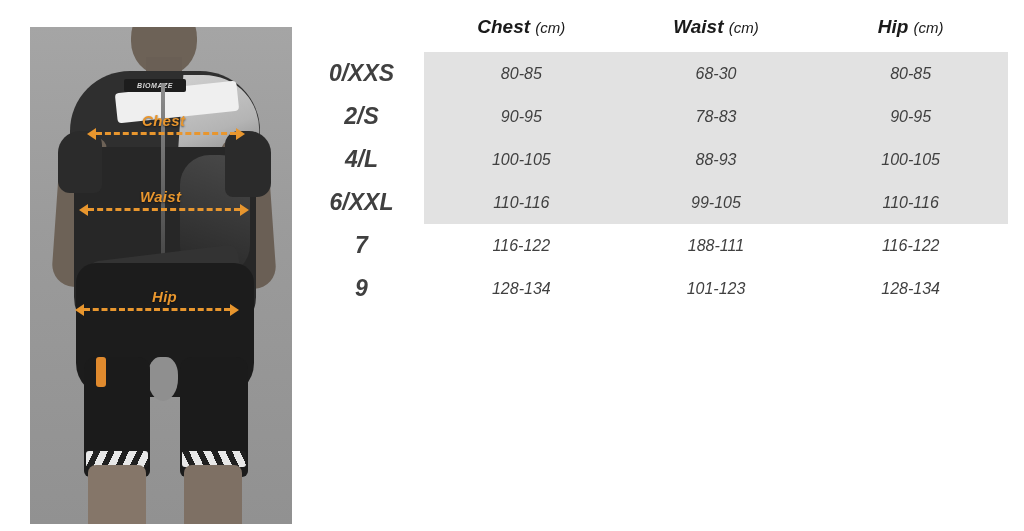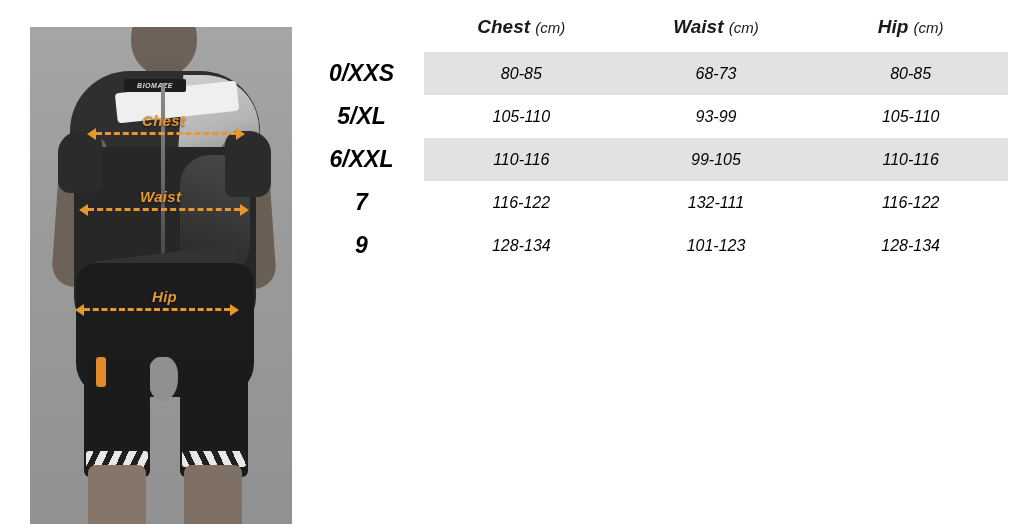--- a/index.html
+++ b/index.html
@@ -271,21 +271,21 @@
     text-align: center;
   }
   table.size-chart th .unit {
     font-weight: normal;
     font-size: 15px;
   }
   table.size-chart th.size-col { width: 120px; }
   table.size-chart td {
     font-style: italic;
     font-size: 16px;
-    color: #000000;
+    color: #404040;
     text-align: center;
     height: 41px;
     vertical-align: middle;
   }
   table.size-chart td.size-cell {
     font-size: 23px;
     font-weight: bold;
     text-align: center;
     background: #ffffff !important;
     padding-right: 6px;
@@ -350,39 +350,45 @@
           <th>
             <span>Hip</span>
             <span class="unit">(cm)</span>
           </th>
         </tr>
       </thead>
       <tbody id="size-rows">
           <tr class="shaded">
             <td class="size-cell">0/XXS</td>
             <td>80-85</td>
-            <td>68-73</td>
+            <td>68-30</td>
             <td>80-85</td>
           </tr>
-          <tr>
-            <td class="size-cell">5/XL</td>
-            <td>105-110</td>
-            <td>93-99</td>
-            <td>105-110</td>
+          <tr class="shaded">
+            <td class="size-cell">2/S</td>
+            <td>90-95</td>
+            <td>78-83</td>
+            <td>90-95</td>
+          </tr>
+          <tr class="shaded">
+            <td class="size-cell">4/L</td>
+            <td>100-105</td>
+            <td>88-93</td>
+            <td>100-105</td>
           </tr>
           <tr class="shaded">
             <td class="size-cell">6/XXL</td>
             <td>110-116</td>
             <td>99-105</td>
             <td>110-116</td>
           </tr>
           <tr>
             <td class="size-cell">7</td>
             <td>116-122</td>
-            <td>132-111</td>
+            <td>188-111</td>
             <td>116-122</td>
           </tr>
           <tr>
             <td class="size-cell">9</td>
             <td>128-134</td>
             <td>101-123</td>
             <td>128-134</td>
           </tr>
         </tbody>
     </table>

